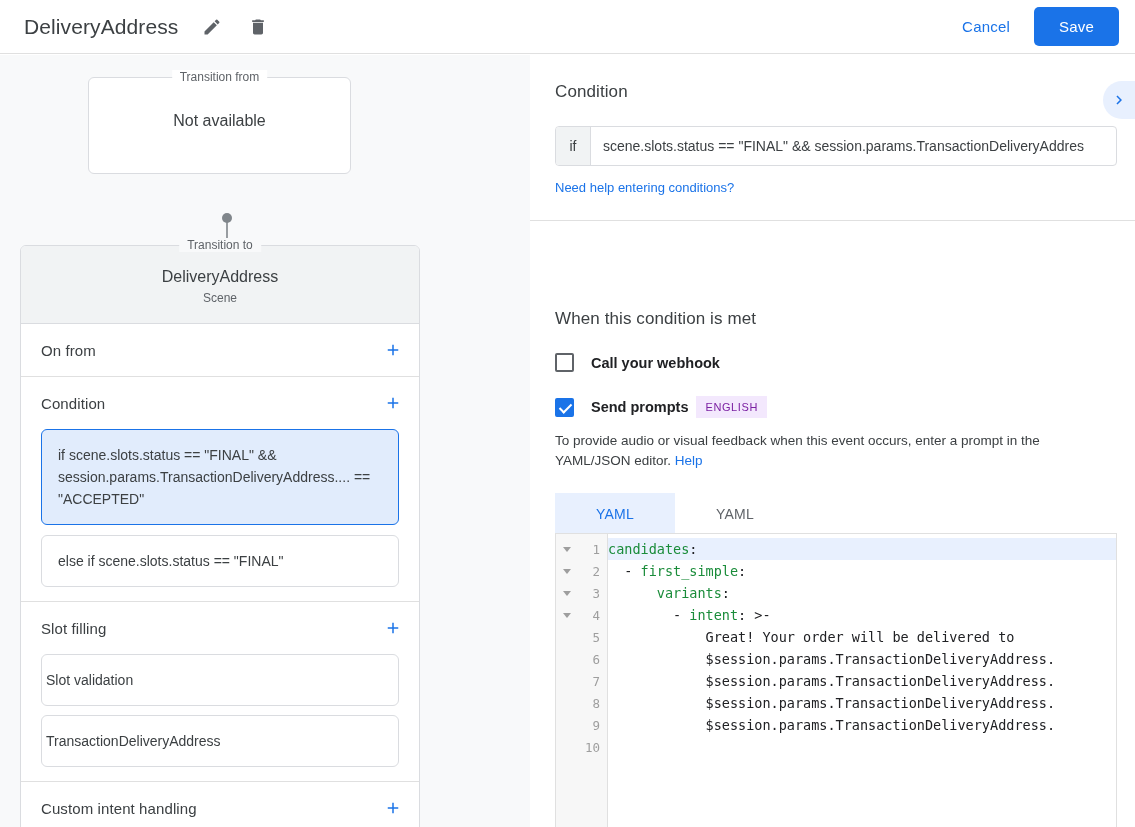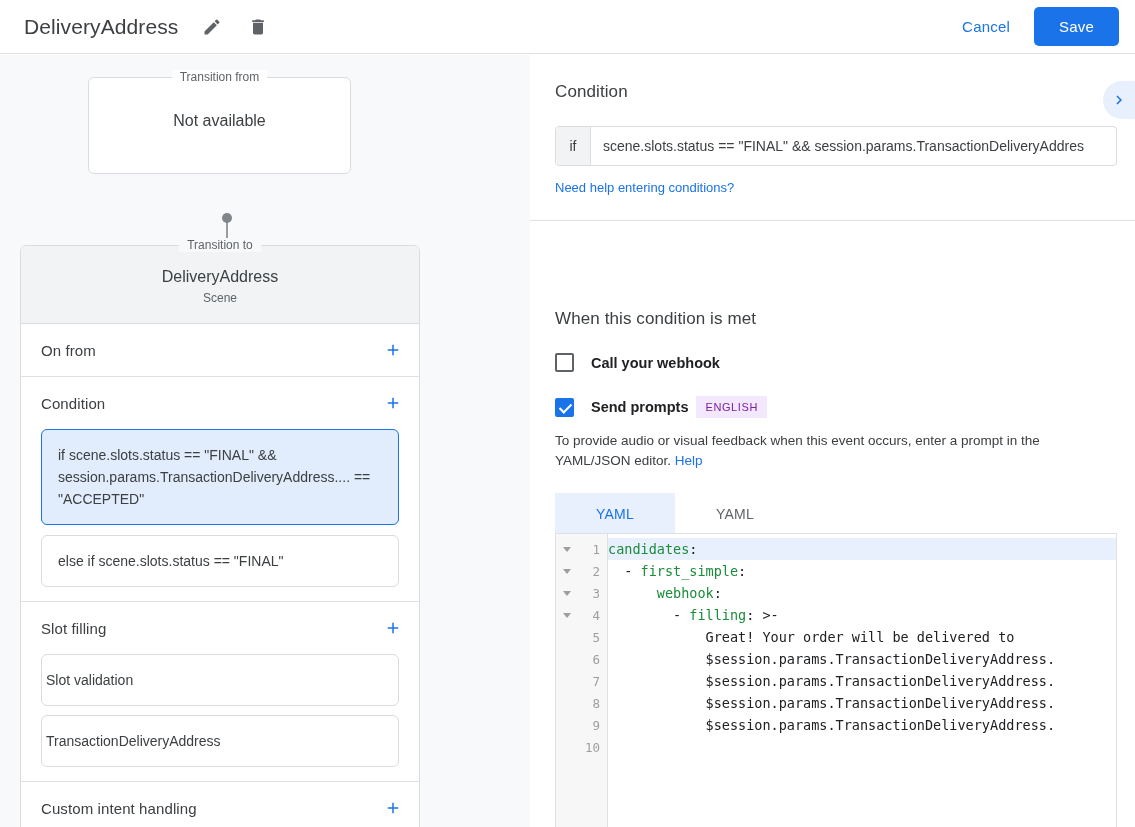--- a/index.html
+++ b/index.html
@@ -558,22 +558,22 @@
         <div class="gline">
           <span class="gnum">9</span>
         </div>
         <div class="gline">
           <span class="gnum">10</span>
         </div>
       </div>
     <div class="code" id="code">
         <div class="cline hl"><span class="yk">candidates</span>:</div>
         <div class="cline">  - <span class="yk">first_simple</span>:</div>
-        <div class="cline">      <span class="yk">webhook</span>:</div>
-        <div class="cline">        - <span class="yk">filling</span>: &gt;-</div>
+        <div class="cline">      <span class="yk">variants</span>:</div>
+        <div class="cline">        - <span class="yk">intent</span>: &gt;-</div>
         <div class="cline">            Great! Your order will be delivered to</div>
         <div class="cline">            $session.params.TransactionDeliveryAddress.</div>
         <div class="cline">            $session.params.TransactionDeliveryAddress.</div>
         <div class="cline">            $session.params.TransactionDeliveryAddress.</div>
         <div class="cline">            $session.params.TransactionDeliveryAddress.</div>
         <div class="cline"></div>
       </div>
   </div>
 
 </div>

